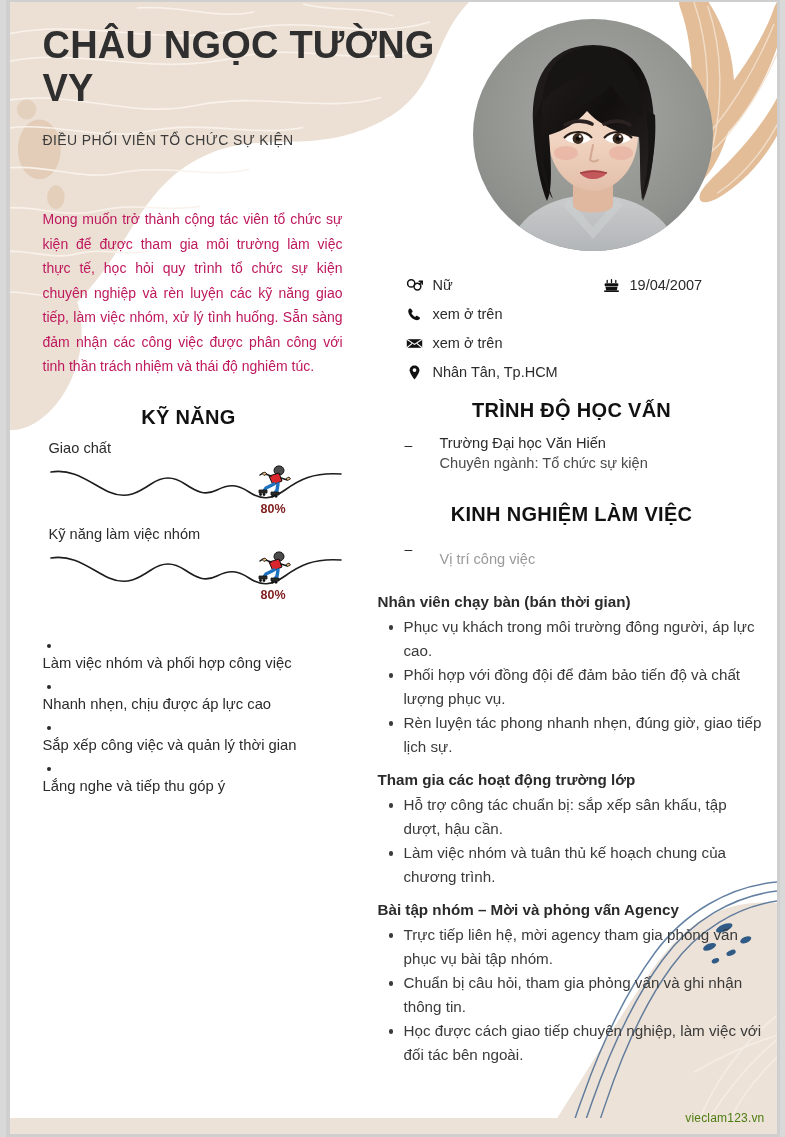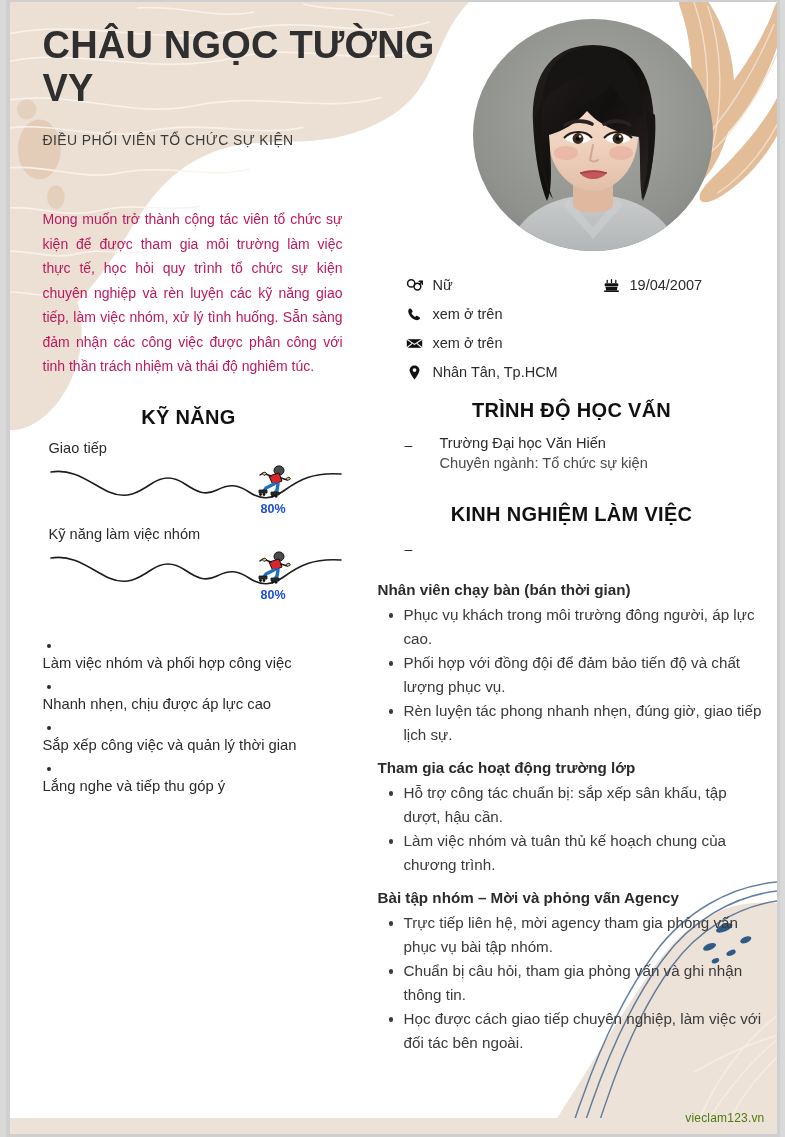--- a/index.html
+++ b/index.html
@@ -60,21 +60,21 @@
     margin:0;
   }
 
   
   .skills{margin-top:27px;}
   .skill{margin-bottom:6px;}
   .skill-name{font-size:14.6px;color:#2b2b2b;margin:0 0 6px 0;padding-left:6px;}
   .skill-graph{position:relative;width:298px;height:58px;margin-left:4px;}
   .skill-graph svg{position:absolute;left:0;top:0;}
   .skill-pct{
-    position:absolute;top:40px;font-size:12.5px;font-weight:bold;color:#1d4ed8;
+    position:absolute;top:40px;font-size:12.5px;font-weight:bold;color:#7f1d1d;
   }
 
   
   .qualities{margin-top:38px;}
   .q-item{margin-bottom:12px;}
   .q-dot{
     display:block;width:4px;height:4px;border-radius:50%;
     background:#2b2b2b;margin:0 0 6px 4px;
   }
   .q-text{font-size:14.8px;color:#2b2b2b;line-height:19px;margin:0;}
@@ -278,21 +278,21 @@
   <div class="col-left">
 
     <div>
       <p class="objective">Mong muốn trở thành cộng tác viên tổ chức sự kiện để được tham gia môi trường làm việc thực tế, học hỏi quy trình tổ chức sự kiện chuyên nghiệp và rèn luyện các kỹ năng giao tiếp, làm việc nhóm, xử lý tình huống. Sẵn sàng đảm nhận các công việc được phân công với tinh thần trách nhiệm và thái độ nghiêm túc.</p>
     </div>
 
     <div class="skills">
       <div class="sec-head l">KỸ NĂNG</div>
 
       <div class="skill">
-        <p class="skill-name">Giao tiếp</p>
+        <p class="skill-name">Giao chất</p>
         <div class="skill-graph">
           <svg width="298" height="44" viewBox="0 0 298 44">
             <path d="M4,10 C28,6 44,22 62,30 C80,38 92,30 104,22
                      C116,14 126,14 138,22 C150,30 158,34 170,28
                      C182,22 190,22 202,30 C214,38 224,38 238,28
                      C252,18 266,10 294,12" fill="none" stroke="#1d1d1d" stroke-width="1.6" stroke-linecap="round"></path>
           </svg>
 
           <svg style="position:absolute;left:205px;top:2px;" width="40" height="34" viewBox="0 0 40 34">
 
@@ -442,20 +442,23 @@
           <div class="entry-l2">Chuyên ngành: Tổ chức sự kiện</div>
         </div>
       </div>
     </div>
 
     <div style="margin-top:30px;">
       <div class="sec-head">KINH NGHIỆM LÀM VIỆC</div>
 
       <div class="entry">
         <div class="entry-date">–</div>
+        <div class="entry-body">
+          <div class="entry-l2 placeholder">Vị trí công việc</div>
+        </div>
       </div>
 
       <div class="exp-block exp-heading-top">
         <p class="exp-title">Nhân viên chạy bàn (bán thời gian)</p>
         <ul class="exp-list">
           <li>Phục vụ khách trong môi trường đông người, áp lực cao.</li>
           <li>Phối hợp với đồng đội để đảm bảo tiến độ và chất lượng phục vụ.</li>
           <li>Rèn luyện tác phong nhanh nhẹn, đúng giờ, giao tiếp lịch sự.</li>
         </ul>
       </div>

